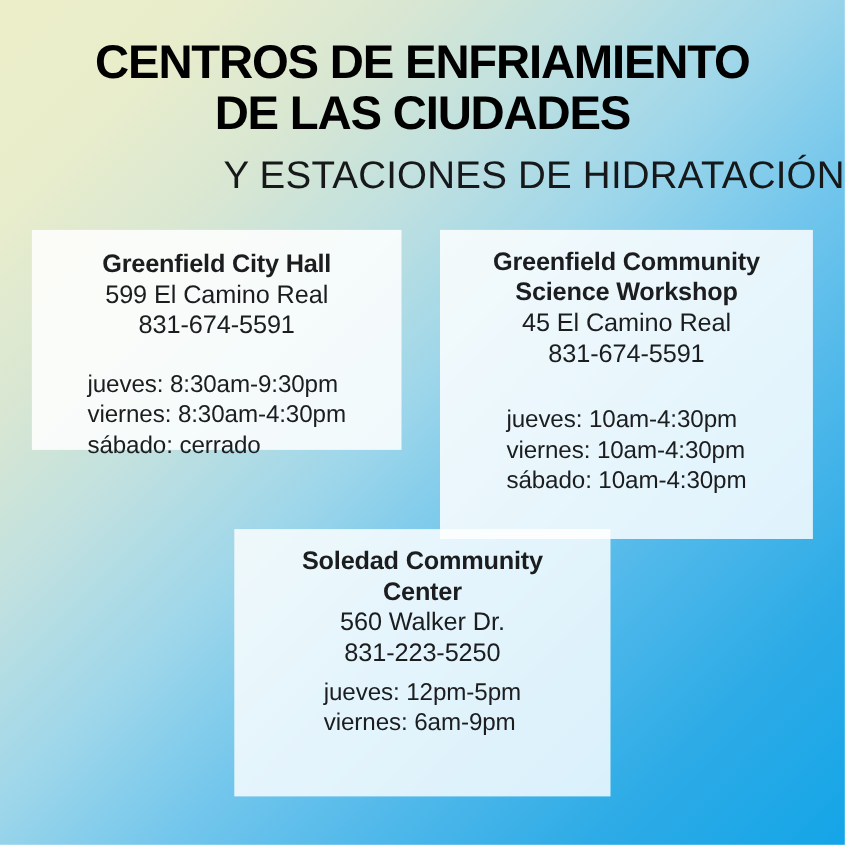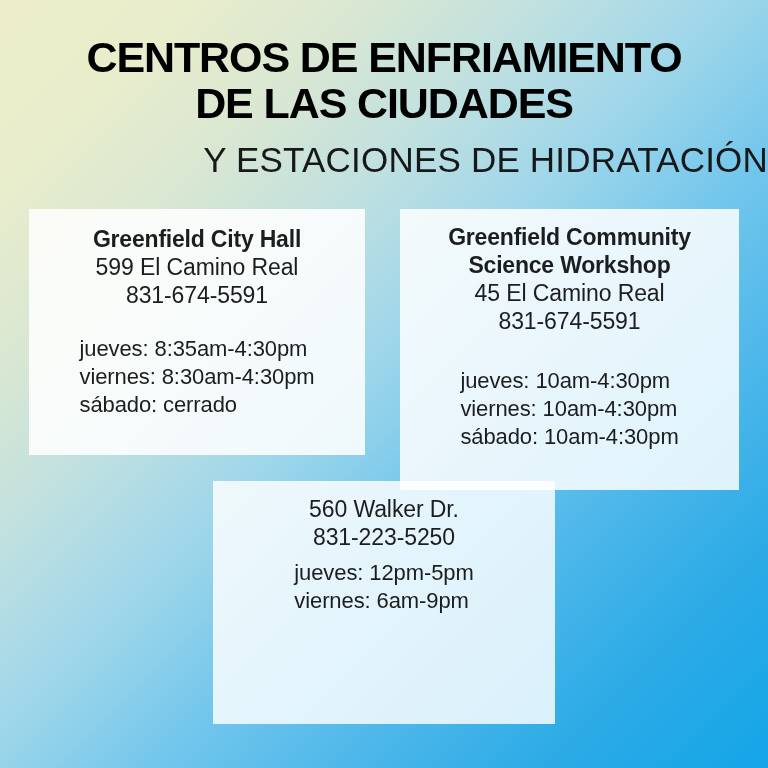--- a/index.html
+++ b/index.html
@@ -69,21 +69,21 @@
     position: absolute;
     background: rgba(255,255,255,0.83);
     box-sizing: border-box;
     color: #1b1d1f;
     display: flex;
     flex-direction: column;
     align-items: center;
   }
   .card-1 {
     left: 29px;  top: 209px;
-    width: 336px; height: 246px;
+    width: 336px; height: 200px;
     background: rgba(255,255,255,0.86);
     padding-top: 16px;
   }
   .card-2 {
     left: 400px; top: 209px;
     width: 339px; height: 281px;
     background: rgba(255,255,255,0.84);
     padding-top: 14px;
   }
   .card-3 {
@@ -143,21 +143,21 @@
     <span class="subtitle-line">Y ESTACIONES DE HIDRATACIÓN</span>
   </div>
 
   <div class="card card-1">
     <div class="card-head">
       <span class="place-name">Greenfield City Hall</span>
       <span class="place-address">599 El Camino Real</span>
       <span class="place-phone">831-674-5591</span>
     </div>
     <div class="hours">
-      <span class="hours-line">jueves: 8:35am-4:30pm</span>
+      <span class="hours-line">jueves: 8:30am-9:30pm</span>
       <span class="hours-line">viernes: 8:30am-4:30pm</span>
       <span class="hours-line">sábado: cerrado</span>
     </div>
   </div>
 
   <div class="card card-2">
     <div class="card-head">
       <span class="place-name">Greenfield Community
 Science Workshop</span>
       <span class="place-address">45 El Camino Real</span>
@@ -165,20 +165,22 @@
     </div>
     <div class="hours">
       <span class="hours-line">jueves: 10am-4:30pm</span>
       <span class="hours-line">viernes: 10am-4:30pm</span>
       <span class="hours-line">sábado: 10am-4:30pm</span>
     </div>
   </div>
 
   <div class="card card-3">
     <div class="card-head">
+      <span class="place-name">Soledad Community
+Center</span>
       <span class="place-address">560 Walker Dr.</span>
       <span class="place-phone">831-223-5250</span>
     </div>
     <div class="hours">
       <span class="hours-line">jueves: 12pm-5pm</span>
       <span class="hours-line">viernes: 6am-9pm</span>
     </div>
   </div>
 
 </div>

